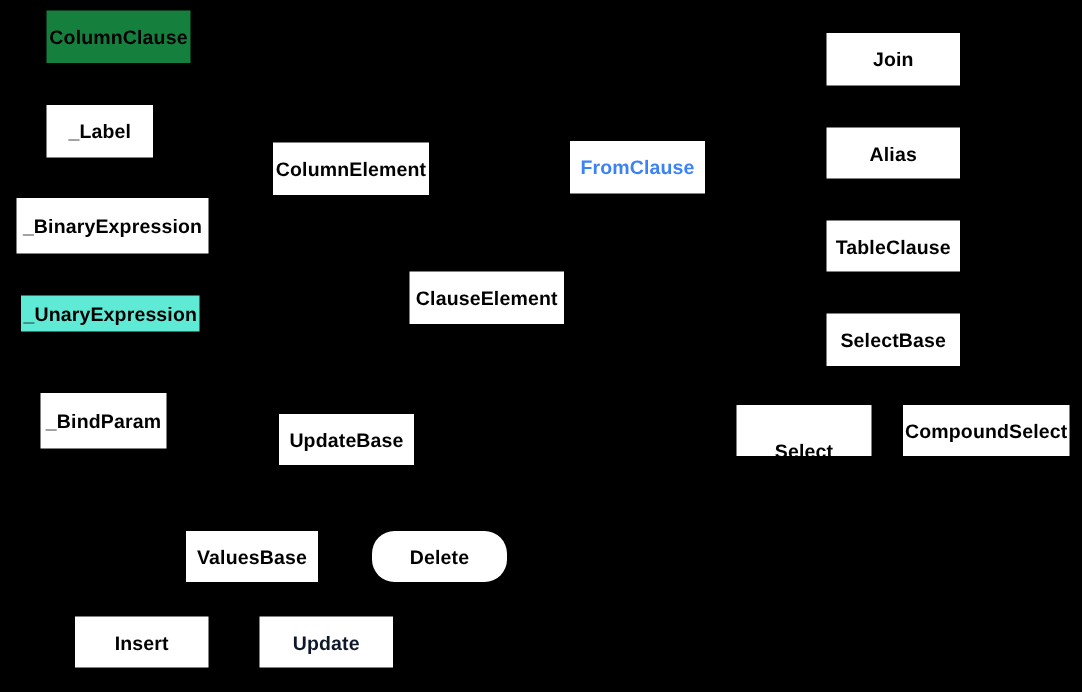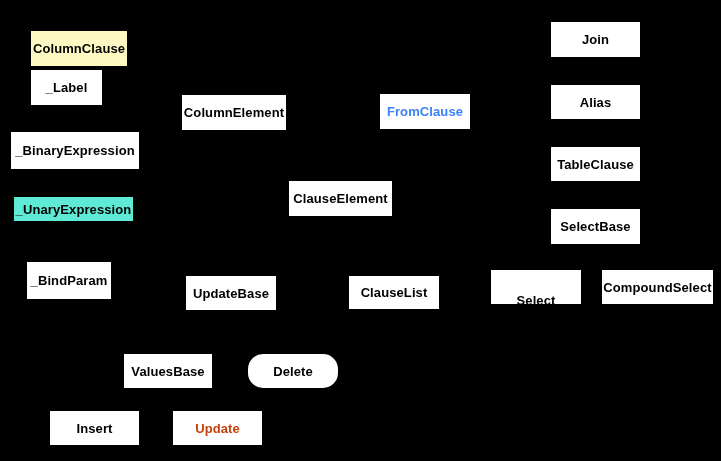--- a/index.html
+++ b/index.html
@@ -26,73 +26,70 @@
     font-size: 13px;
     font-weight: bold;
     letter-spacing: 0.1px;
     white-space: nowrap;
   }
 </style>
 </head>
 <body style="background: rgb(0, 0, 0);">
 
 <div id="diagram" style="width: 721px; height: 461px; background: rgb(0, 0, 0);">
-    <div class="class-node" style="left: 31px; top: 7px; width: 96px; height: 35px; background: #fef9c3; margin-top: 24px;">
+    <div class="class-node" style="left: 31px; top: 7px; width: 96px; height: 35px; background: #15803d;">
       <span class="label" style="color: rgb(0, 0, 0);">ColumnClause</span>
     </div>
     <div class="class-node" style="left: 31px; top: 70px; width: 71px; height: 35px; background: rgb(255, 255, 255);">
       <span class="label" style="color: rgb(0, 0, 0);">_Label</span>
     </div>
     <div class="class-node" style="left: 11px; top: 132px; width: 128px; height: 37px; background: rgb(255, 255, 255);">
       <span class="label" style="color: rgb(0, 0, 0);">_BinaryExpression</span>
     </div>
     <div class="class-node" style="left: 14px; top: 197px; width: 119px; height: 24px; background: #5eead4;">
       <span class="label" style="color: rgb(0, 0, 0);">_UnaryExpression</span>
     </div>
     <div class="class-node" style="left: 27px; top: 262px; width: 84px; height: 37px; background: rgb(255, 255, 255);">
       <span class="label" style="color: rgb(0, 0, 0);">_BindParam</span>
     </div>
     <div class="class-node" style="left: 182px; top: 95px; width: 104px; height: 35px; background: rgb(255, 255, 255);">
       <span class="label" style="color: rgb(0, 0, 0);">ColumnElement</span>
     </div>
-    <div class="class-node" style="left: 289px; top: 181px; width: 103px; height: 35px; background: rgb(255, 255, 255);">
+    <div class="class-node" style="left: 273px; top: 181px; width: 103px; height: 35px; background: rgb(255, 255, 255);">
       <span class="label" style="color: rgb(0, 0, 0);">ClauseElement</span>
     </div>
     <div class="class-node" style="left: 380px; top: 94px; width: 90px; height: 35px; background: rgb(255, 255, 255);">
       <span class="label" style="color: #3b82f6;">FromClause</span>
     </div>
     <div class="class-node" style="left: 551px; top: 22px; width: 89px; height: 35px; background: rgb(255, 255, 255);">
       <span class="label" style="color: rgb(0, 0, 0);">Join</span>
     </div>
     <div class="class-node" style="left: 551px; top: 85px; width: 89px; height: 34px; background: rgb(255, 255, 255);">
       <span class="label" style="color: rgb(0, 0, 0);">Alias</span>
     </div>
     <div class="class-node" style="left: 551px; top: 147px; width: 89px; height: 34px; background: rgb(255, 255, 255);">
       <span class="label" style="color: rgb(0, 0, 0);">TableClause</span>
     </div>
     <div class="class-node" style="left: 186px; top: 276px; width: 90px; height: 34px; background: rgb(255, 255, 255);">
       <span class="label" style="color: rgb(0, 0, 0);">UpdateBase</span>
     </div>
     <div class="class-node" style="left: 551px; top: 209px; width: 89px; height: 35px; background: rgb(255, 255, 255);">
       <span class="label" style="color: rgb(0, 0, 0);">SelectBase</span>
     </div>
-    <div class="class-node" style="left: 349px; top: 276px; width: 90px; height: 33px; background: rgb(255, 255, 255);">
-      <span class="label" style="color: rgb(0, 0, 0);">ClauseList</span>
-    </div>
     <div class="class-node" style="left: 491px; top: 270px; width: 90px; height: 34px; background: rgb(255, 255, 255);">
       <span class="label" style="color: rgb(0, 0, 0); margin-top: 27px;">Select</span>
     </div>
     <div class="class-node" style="left: 602px; top: 270px; width: 111px; height: 34px; background: rgb(255, 255, 255);">
       <span class="label" style="color: rgb(0, 0, 0);">CompoundSelect</span>
     </div>
     <div class="class-node" style="left: 124px; top: 354px; width: 88px; height: 34px; background: rgb(255, 255, 255);">
       <span class="label" style="color: rgb(0, 0, 0);">ValuesBase</span>
     </div>
     <div class="class-node" style="left: 248px; top: 354px; width: 90px; height: 34px; background: rgb(255, 255, 255); border-radius: 15px;">
       <span class="label" style="color: rgb(0, 0, 0);">Delete</span>
     </div>
     <div class="class-node" style="left: 50px; top: 411px; width: 89px; height: 34px; background: rgb(255, 255, 255);">
       <span class="label" style="color: rgb(0, 0, 0);">Insert</span>
     </div>
     <div class="class-node" style="left: 173px; top: 411px; width: 89px; height: 34px; background: rgb(255, 255, 255);">
-      <span class="label" style="color: #c2410c;">Update</span>
+      <span class="label" style="color: #0f172a;">Update</span>
     </div>
   </div>
 
 </body></html>

